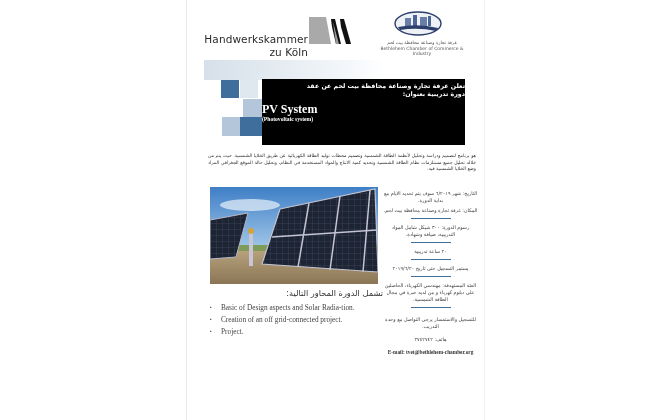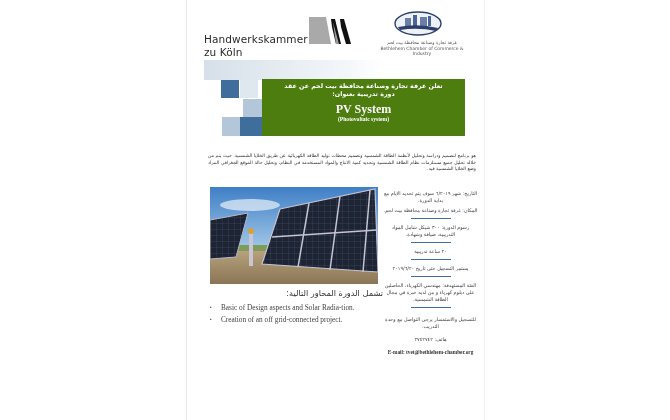--- a/index.html
+++ b/index.html
@@ -7,32 +7,31 @@
     width:670px; height:420px; background:#ffffff; position:relative; overflow:hidden;
     font-family:"Liberation Serif", serif;
   }
   .page {
     position:absolute; left:186px; top:0; width:297px; height:420px;
     background:#ffffff; border-left:1px solid #e6e8ec; border-right:1px solid #f0f1f3;
   }
   .hwk-text {
     position:absolute; left:204px; top:33px; width:104px;
     font-family:"DejaVu Sans", sans-serif; font-size:10.5px; color:#2a2a2a; line-height:13px;
-    text-align:left; letter-spacing:0.1px;
+    text-align:right; letter-spacing:0.1px;
   }
   .hwk-logo { position:absolute; left:309px; top:17px; width:45px; height:27px; }
   .bcci-seal { position:absolute; left:393px; top:11px; width:50px; height:25px; }
   .bcci-ar { position:absolute; left:377px; top:40px; width:90px; font-family:"DejaVu Sans",sans-serif; font-size:4.5px; color:#555; text-align:center; direction:rtl; }
   .bcci-en { position:absolute; left:377px; top:46px; width:90px; font-family:"DejaVu Sans",sans-serif; font-size:4.5px; color:#555; text-align:center; }
   .deco-band { position:absolute; left:204px; top:60px; width:180px; height:20px;
     background:linear-gradient(90deg,#d6e0ea 0%,#e4ebf1 40%,#f4f7fa 80%,#ffffff 100%); }
   .deco-sq { position:absolute; }
   .banner {
-    position:absolute; left:262px; top:79px; width:203px; height:57px; background:#4d7c0f; color:#fff;
-    text-align:center;
+    position:absolute; left:262px; top:79px; width:203px; height:66px; background:#000000; color:#fff;
   }
   .banner .ar { font-family:"DejaVu Sans", sans-serif; font-size:6.3px; line-height:8px; padding-top:3px; direction:rtl; font-weight:bold; }
   .banner .title { font-family:"Liberation Serif", serif; font-weight:bold; font-size:12px; margin-top:5px; line-height:13px; }
   .banner .sub { font-family:"Liberation Serif", serif; font-weight:bold; font-size:5.6px; line-height:7px; }
   .intro { position:absolute; left:208px; top:153px; width:268px; font-family:"DejaVu Sans", sans-serif; font-size:4.6px; line-height:6.5px; color:#333; direction:rtl; text-align:justify; }
   .photo { position:absolute; left:210px; top:187px; width:168px; height:97px; overflow:hidden; }
   .ar-heading { position:absolute; left:218px; top:288px; width:165px; font-family:"DejaVu Sans",sans-serif; font-size:8.2px; color:#333; direction:rtl; text-align:right; }
   ul.topics { position:absolute; left:208px; top:304px; width:165px; margin:0; padding:0; list-style:none; }
   ul.topics li { font-family:"Liberation Serif",serif; font-size:7.3px; color:#444; line-height:8.3px; margin-bottom:3.5px; padding-left:13px; position:relative; }
   ul.topics li::before { content:"\25AA"; position:absolute; left:2px; top:0; font-size:5px; color:#555; }
@@ -108,20 +107,21 @@
   <circle cx="41" cy="44" r="3" fill="#d6a23a"></circle>
   <polygon points="70,22 165,2 168,85 52,77" fill="url(#cells)" stroke="#c4c4d2" stroke-width="1.2"></polygon>
   <path d="M99 16 L88 80 M130 9 L120 83 M160 3 L153 85" stroke="#c4c4d2" stroke-width="1.5"></path>
   <path d="M62 50 L167 43" stroke="#c4c4d2" stroke-width="1.5"></path>
 </svg>
 
 <div class="ar-heading">تشمل الدورة المحاور التالية:</div>
 <ul class="topics">
   <li>Basic of Design aspects and Solar Radia-tion.</li>
   <li>Creation of an off grid-connected project.</li>
+  <li>Project.</li>
 </ul>
 
 <div class="side">
   <div class="blk">التاريخ: شهر ٦/٢٠١٩ سوف يتم تحديد الايام مع بداية الدورة.</div>
   <div class="blk">المكان: غرفة تجارة وصناعة محافظة بيت لحم.</div>
   <div class="rule"></div>
   <div class="blk">رسوم الدورة: ٣٠٠ شيكل شامل المواد التدريبية، ضيافة وشهادة.</div>
   <div class="rule"></div>
   <div class="blk">٢٠ ساعة تدريبية</div>
   <div class="rule"></div>

